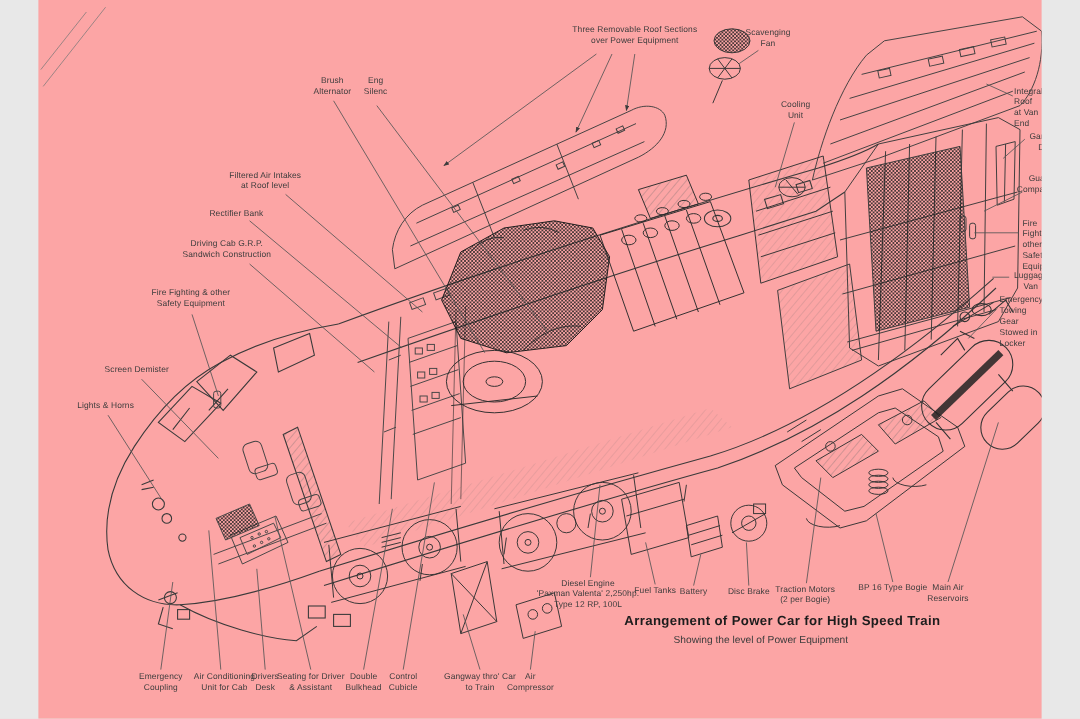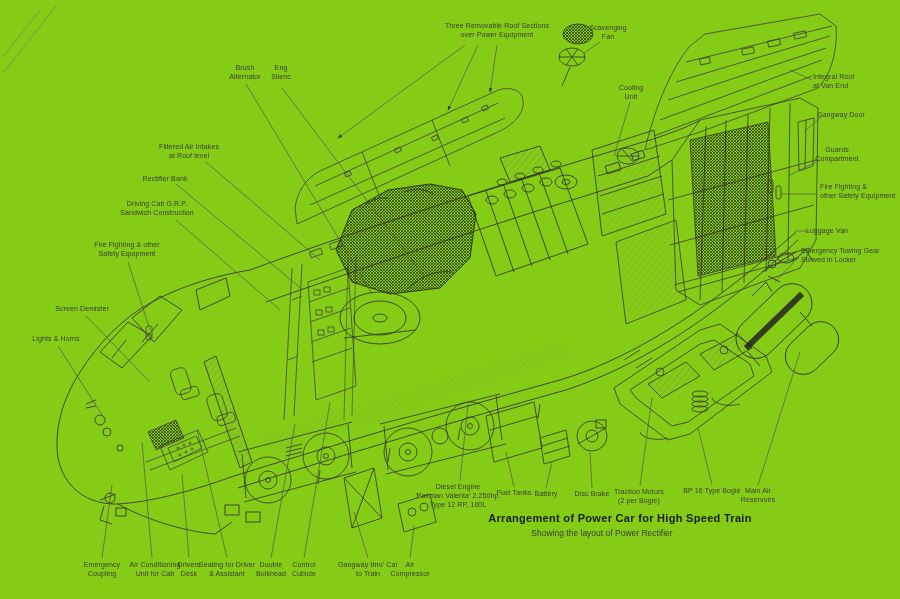--- a/index.html
+++ b/index.html
@@ -1,17 +1,17 @@
 <!DOCTYPE html>
 <html><head>
 <meta charset="utf-8">
 <style>
   html,body { margin:0; padding:0; background:#e8e8e8; }
   .canvas {
-    position:relative; width:900px; height:599px; background:#84cc16;
+    position:relative; width:836px; height:599px; background:#fca5a5;
     font-family:"Liberation Sans", sans-serif; overflow:hidden; margin:0 auto;
   }
   .canvas svg { position:absolute; left:0; top:0; }
   .label {
     position:absolute; font-size:7px; line-height:1.28; color:#3c3c3c;
     white-space:pre-line; text-align:center; transform:translateX(-50%);
     letter-spacing:.1px;
   }
   .label.left { transform:none; text-align:left; }
   .fig-title {
@@ -343,15 +343,15 @@
 <div class="label" style="left:514px;top:489px">Fuel Tanks</div>
 <div class="label" style="left:546px;top:490px">Battery</div>
 <div class="label" style="left:592px;top:490px">Disc Brake</div>
 <div class="label" style="left:639px;top:488px">Traction Motors
 (2 per Bogie)</div>
 <div class="label" style="left:712px;top:487px">BP 16 Type Bogie</div>
 <div class="label" style="left:758px;top:487px">Main Air
 Reservoirs</div>
 
 <div class="fig-title">Arrangement of Power Car for High Speed Train</div>
-<div class="fig-subtitle">Showing the layout of Power Rectifier</div>
+<div class="fig-subtitle">Showing the level of Power Equipment</div>
 
 </div>
 
 </body></html>

